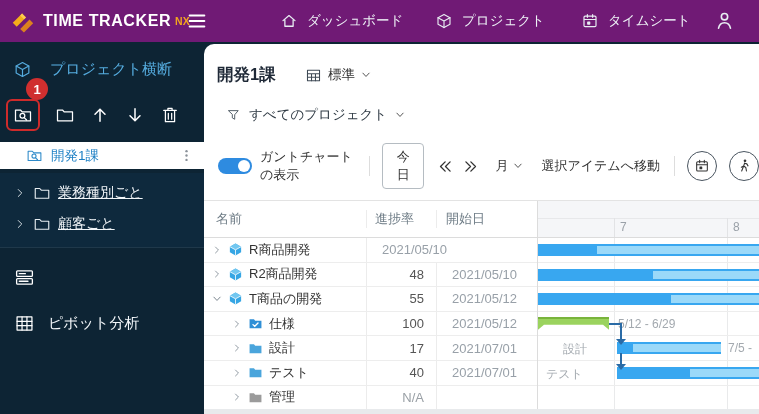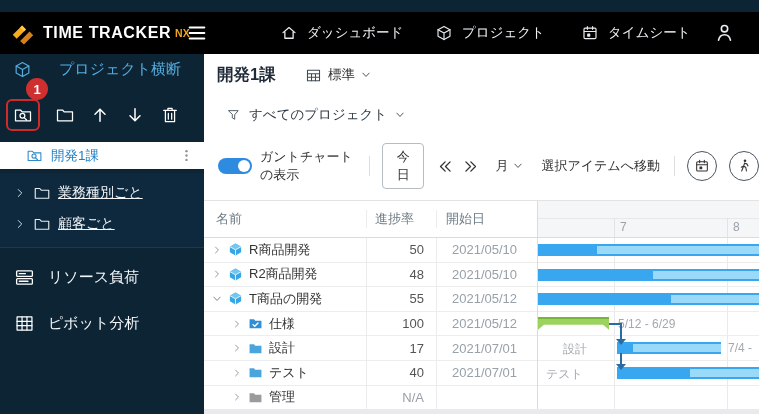--- a/index.html
+++ b/index.html
@@ -5,32 +5,32 @@
   * { box-sizing: border-box; }
   html,body { margin:0; padding:0; }
   body {
     width:759px; height:414px; position:relative; overflow:hidden;
     background:#0d2434; font-family:"Liberation Sans","DejaVu Sans",sans-serif;
     -webkit-font-smoothing:antialiased;
   }
   svg { display:block; }
 
   
-  .header { position:absolute; left:0; top:12px; right:0; height:42px; background:#000000; z-index:6; }
+  .header { position:absolute; left:0; top:0; right:0; height:42px; background:#701a75; z-index:6; }
   .logo { position:absolute; left:10px; top:0; height:42px; display:flex; align-items:center; gap:7px; }
   .brand-text { color:#fff; font-weight:700; font-size:16px; letter-spacing:.6px; }
   .brand-suffix { color:#f2a71e; font-weight:700; font-size:10.5px; margin-left:4px; vertical-align:1px; }
   .hamburger { position:absolute; left:186px; top:10px; width:22px; height:22px; color:#fff; cursor:pointer; }
   .nav-item { position:absolute; top:0; height:42px; display:flex; align-items:center; gap:9px; color:#eef3f7; font-size:13.5px; cursor:pointer; }
   .nav-item .nico { width:18px; height:18px; color:#e8eef3; }
   .user-btn { position:absolute; left:713px; top:9px; width:23px; height:23px; color:#e8eef3; cursor:pointer; }
 
   
   .sidebar { position:absolute; left:0; top:42px; width:204px; bottom:0; background:#0d2434; color:#fff; }
-  .section-title { position:absolute; top:18px; left:13px; display:flex; align-items:center; gap:27px; color:#55acdf; font-size:15px; }
+  .section-title { position:absolute; top:18px; left:13px; display:flex; align-items:center; gap:18px; color:#55acdf; font-size:15px; }
   .section-title .sico { width:19px; height:19px; color:#55acdf; }
   .side-toolbar { position:absolute; top:57px; left:6px; display:flex; align-items:center; gap:15px; }
   .tb-icon { width:20px; height:20px; color:#fff; cursor:pointer; }
   .hl-box { border:2px solid #cf2b2b; border-radius:6px; padding:4px 5px; display:flex; }
   .badge { position:absolute; left:26px; top:36px; width:22px; height:22px; border-radius:50%;
            background:#d02f2f; color:#fff; font-size:13px; font-weight:700;
            display:flex; align-items:center; justify-content:center; z-index:4; }
   .tree-sel { position:absolute; top:100px; left:0; right:0; height:27px; background:#fff;
               display:flex; align-items:center; gap:8px; padding-left:26px; cursor:pointer; }
   .tree-sel .tico { width:17px; height:17px; color:#2e8ac9; }
@@ -255,21 +255,20 @@
     </div>
   <div class="side-nav" id="side-nav">
       <div class="side-nav-item">
         <span class="nvico">
           <svg viewBox="0 0 24 24" width="100%" height="100%" fill="none" stroke="currentColor" stroke-width="1.5" stroke-linecap="round" stroke-linejoin="round">
             <rect x="3" y="4.5" width="18" height="6.3" rx="1"></rect>
             <rect x="3" y="13.2" width="18" height="6.3" rx="1"></rect>
             <path d="M6 7.6h7M6 16.3h10"></path>
           </svg>
         </span>
-        <span>リソース負荷</span>
       </div>
       <div class="side-nav-item">
         <span class="nvico">
           <svg viewBox="0 0 24 24" width="100%" height="100%" fill="none" stroke="currentColor" stroke-width="1.4" stroke-linecap="round" stroke-linejoin="round">
             <rect x="3.5" y="4.5" width="17" height="15"></rect>
             <path d="M3.5 9.5h17M3.5 14.5h17M9.2 4.5v15M14.8 4.5v15"></path>
           </svg>
         </span>
         <span>ピボット分析</span>
       </div>
@@ -369,21 +368,20 @@
               </span>
               <span class="row-ico">
                 <svg viewBox="0 0 24 24" width="100%" height="100%">
                   <path d="M12 2.5 21 7.5v9l-9 5-9-5v-9Z" fill="#36a6e4"></path>
                   <path d="M12 2.5 21 7.5l-9 5-9-5Z" fill="#72c7f0"></path>
                   <path d="M3 7.5l9 5 9-5M12 12.5v9" stroke="#fff" stroke-width="1.3" fill="none"></path>
                 </svg>
               </span>
               <span class="row-label">R商品開発</span>
             </div>
-            <div class="cell c-prog">50</div>
             <div class="cell c-start">2021/05/10</div>
           </div>
           <div class="t-row">
             <div class="cell c-name">
               <span class="row-chev" style="margin-left: 8px;">
                 <svg viewBox="0 0 24 24" width="100%" height="100%" fill="none" stroke="currentColor" stroke-width="2" stroke-linecap="round" stroke-linejoin="round">
                   <path d="m8.5 5 7 7-7 7"></path>
                 </svg>
               </span>
               <span class="row-ico">
@@ -522,21 +520,21 @@
           </div>
           <div class="g-row">
             <div class="bar-green" style="left: 0px; width: 71px;"></div>
             <span class="g-lbl" style="left: 80px;">5/12 - 6/29</span>
           </div>
           <div class="g-row">
             <span class="g-lbl" style="left: 25px;">設計</span>
             <div class="bar-blue" style="left: 79px; width: 104px;">
               <div class="bar-rest" style="left: 16px;"></div>
             </div>
-            <span class="g-lbl" style="left: 190px;">7/4 -</span>
+            <span class="g-lbl" style="left: 190px;">7/5 -</span>
           </div>
           <div class="g-row">
             <span class="g-lbl" style="left: 8px;">テスト</span>
             <div class="bar-blue" style="left: 79px; width: 221px;">
               <div class="bar-rest" style="left: 73px;"></div>
             </div>
           </div>
           <div class="g-row"></div>
         </div>
     </div>

